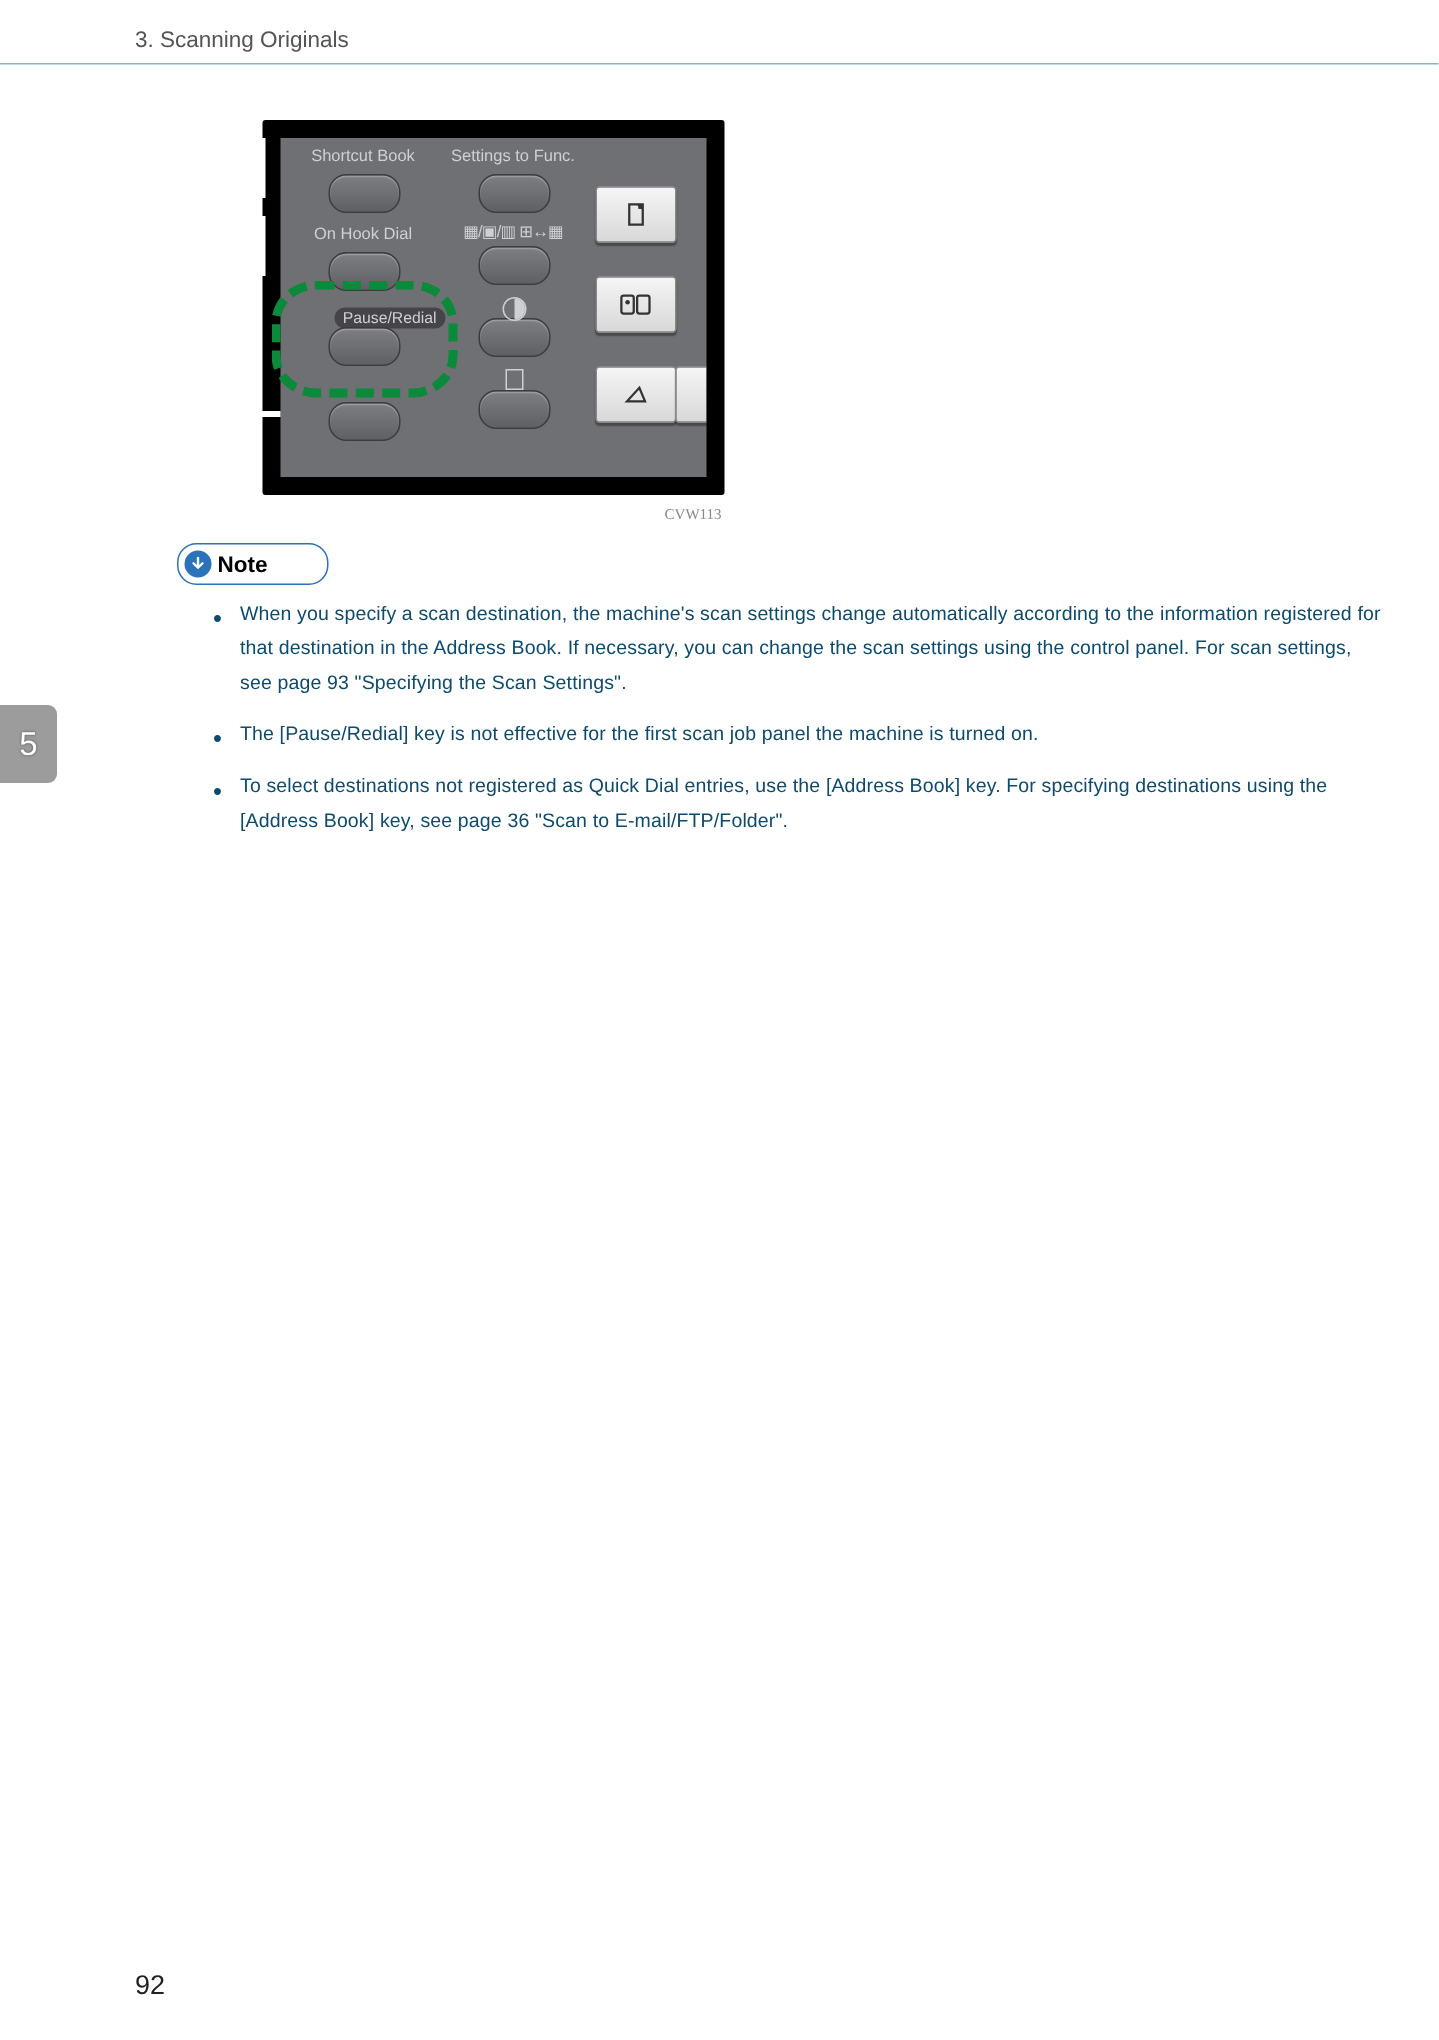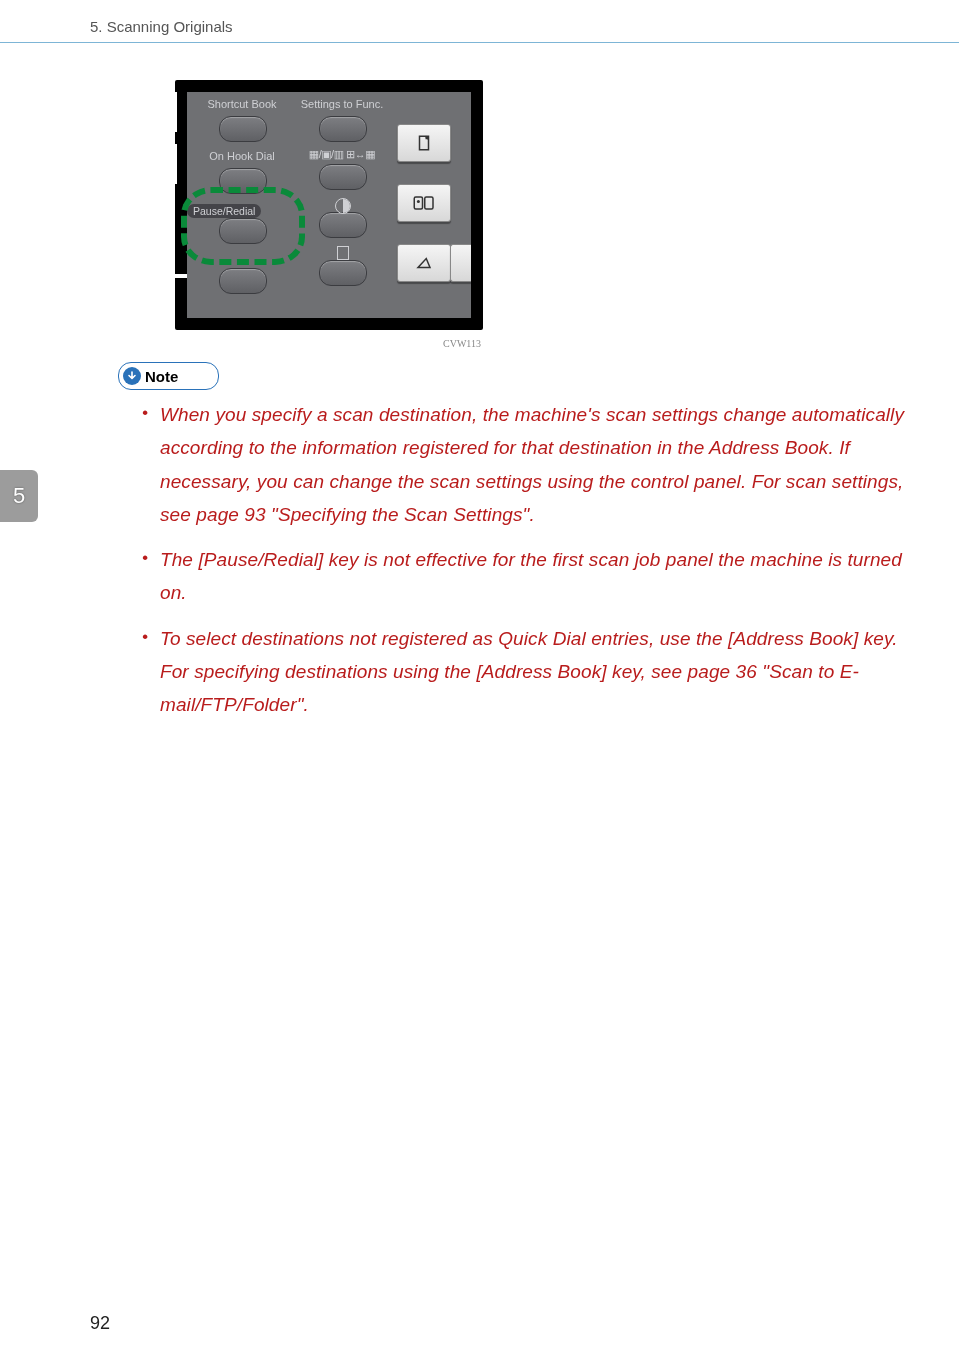--- a/index.html
+++ b/index.html
@@ -191,40 +191,39 @@
   ul.notes {
     list-style: none;
     padding: 0;
     margin: 0;
   }
   ul.notes > li {
     position: relative;
     padding-left: 22px;
     margin-bottom: 12px;
     line-height: 1.75;
-    font-size: 19px;
+    font-size: 13px;
     letter-spacing: 0.1px;
-    color:#b91c1c;
+    color:#0c4a6e;
     font-weight: 300;
-    font-style: italic;
   }
   ul.notes > li::before {
     content: "•";
     position:absolute;
     left: 4px;
     top: 0;
     font-size: 17px;
   }
 </style>
 </head>
 <body>
 
 <div class="page">
 
-  <div class="running-head">5. Scanning Originals</div>
+  <div class="running-head">3. Scanning Originals</div>
   <div class="hr"></div>
 
   <div class="chapter-tab">5</div>
 
   <div class="figure-wrap">
     <div class="panel-outer">
       <div class="panel-inner">
 
         <div class="panel-left">
           <div style="position:absolute; top:6px; left:0; right:0; text-align:center;">
@@ -232,21 +231,21 @@
           </div>
           <div class="pill-btn" style="position:absolute; top:24px; left:32px;"></div>
           <div style="position:absolute; top:0; left:-14px; width:4px; height:40px; background:#fff;"></div>
 
           <div style="position:absolute; top:58px; left:0; right:0; text-align:center;">
             <span class="btn-label">On Hook Dial</span>
           </div>
           <div class="pill-btn" style="position:absolute; top:76px; left:32px;"></div>
           <div style="position:absolute; top:52px; left:-14px; width:4px; height:40px; background:#fff;"></div>
 
-          <div style="position:absolute; top:108px; left:0; right:0; text-align:left;">
+          <div style="position:absolute; top:108px; left:0; right:0; text-align:right;">
             <span class="btn-lbl-bg">Pause/Redial</span>
           </div>
           <div class="pill-btn" style="position:absolute; top:126px; left:32px;"></div>
 
           <div class="pill-btn" style="position:absolute; top:176px; left:32px;"></div>
           <div style="position:absolute; top:182px; left:-14px; width:14px; height:4px; background:#fff;"></div>
 
           <div class="highlight-ring" style="top:95px; left:-6px; width:112px; height:66px;"></div>
         </div>
 

